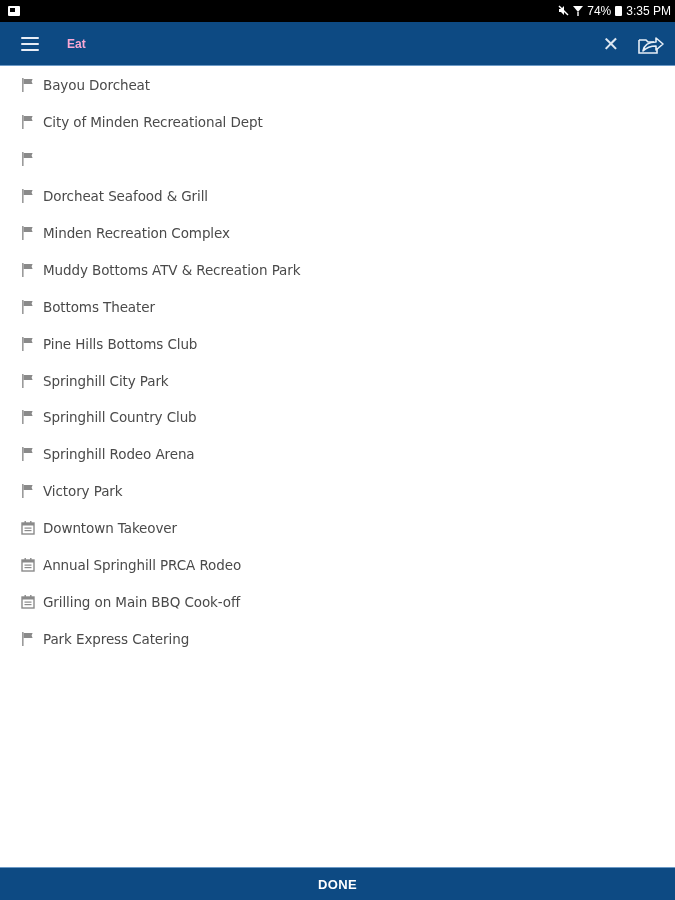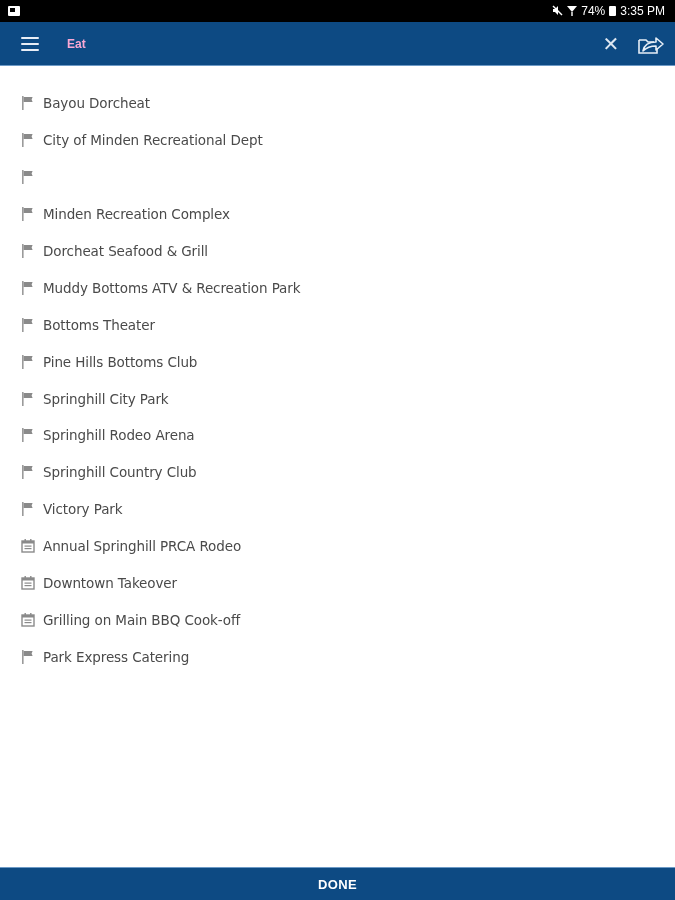--- a/index.html
+++ b/index.html
@@ -3,21 +3,21 @@
   <meta charset="utf-8">
   <style>
     * { box-sizing: border-box; margin: 0; padding: 0; }
     html, body { width: 675px; height: 900px; overflow: hidden; background: #ffffff; }
     body { font-family: "DejaVu Sans", "Liberation Sans", sans-serif; position: relative; }
 
     .status-bar {
       position: absolute; top: 0; left: 0; width: 675px; height: 22px;
       background: #000000; color: #ffffff;
       display: flex; align-items: center; justify-content: space-between;
-      padding: 0 10px 0 8px;
+      padding: 0 4px 0 8px;
       font-family: "Liberation Sans", sans-serif; font-size: 12px;
     }
     .status-left { display: flex; align-items: center; }
     .notif-icon {
       width: 12px; height: 10px; background: #fff; border-radius: 1px; position: relative;
     }
     .notif-icon::after {
       content: ""; position: absolute; left: 2px; top: 2px; width: 5px; height: 4px; background: #000;
     }
     .status-right { display: flex; align-items: center; gap: 4px; }
@@ -47,21 +47,21 @@
       width: 40px; height: 44px; display: flex; align-items: center; justify-content: center;
       color: #dfe8f2; font-size: 20px; cursor: pointer; font-family: "DejaVu Sans", sans-serif;
     }
     .share-btn {
       width: 40px; height: 44px; display: flex; align-items: center; justify-content: center; cursor: pointer;
       margin-right: 4px;
     }
 
     .results-list {
       position: absolute; top: 67px; left: 0; width: 565px; height: 800px; list-style: none;
-      padding-top: 18px;
+      padding-top: 0;
     }
     .result-item {
       height: 36.9px; display: flex; align-items: center; padding-left: 20px; cursor: pointer;
     }
     .result-item .icon { width: 16px; height: 16px; display: flex; align-items: center; justify-content: center; margin-right: 7px; }
     .result-item .label {
       font-family: "DejaVu Sans", sans-serif; font-size: 13.5px; color: #4a4a4a; letter-spacing: -0.1px;
     }
 
     .done-bar {
@@ -147,38 +147,38 @@
         </svg>
       </span>
     </li>
   <li class="result-item">
       <span class="icon">
         <svg width="12" height="14" viewBox="0 0 12 14">
           <rect x="0" y="0" width="1.6" height="14" fill="#9a9a9a"></rect>
           <path d="M1.6 1h9l-1 2.5 1 2.5h-9z" fill="#8a8a8a"></path>
         </svg>
       </span>
+      <span class="label">Dorcheat Seafood &amp; Grill</span>
+    </li>
+  <li class="result-item">
+      <span class="icon">
+        <svg width="12" height="14" viewBox="0 0 12 14">
+          <rect x="0" y="0" width="1.6" height="14" fill="#9a9a9a"></rect>
+          <path d="M1.6 1h9l-1 2.5 1 2.5h-9z" fill="#8a8a8a"></path>
+        </svg>
+      </span>
       <span class="label">Minden Recreation Complex</span>
     </li>
   <li class="result-item">
       <span class="icon">
         <svg width="12" height="14" viewBox="0 0 12 14">
           <rect x="0" y="0" width="1.6" height="14" fill="#9a9a9a"></rect>
           <path d="M1.6 1h9l-1 2.5 1 2.5h-9z" fill="#8a8a8a"></path>
         </svg>
       </span>
-      <span class="label">Dorcheat Seafood &amp; Grill</span>
-    </li>
-  <li class="result-item">
-      <span class="icon">
-        <svg width="12" height="14" viewBox="0 0 12 14">
-          <rect x="0" y="0" width="1.6" height="14" fill="#9a9a9a"></rect>
-          <path d="M1.6 1h9l-1 2.5 1 2.5h-9z" fill="#8a8a8a"></path>
-        </svg>
-      </span>
       <span class="label">Muddy Bottoms ATV &amp; Recreation Park</span>
     </li>
   <li class="result-item">
       <span class="icon">
         <svg width="12" height="14" viewBox="0 0 12 14">
           <rect x="0" y="0" width="1.6" height="14" fill="#9a9a9a"></rect>
           <path d="M1.6 1h9l-1 2.5 1 2.5h-9z" fill="#8a8a8a"></path>
         </svg>
       </span>
       <span class="label">Bottoms Theater</span>
@@ -201,30 +201,30 @@
       </span>
       <span class="label">Springhill City Park</span>
     </li>
   <li class="result-item">
       <span class="icon">
         <svg width="12" height="14" viewBox="0 0 12 14">
           <rect x="0" y="0" width="1.6" height="14" fill="#9a9a9a"></rect>
           <path d="M1.6 1h9l-1 2.5 1 2.5h-9z" fill="#8a8a8a"></path>
         </svg>
       </span>
+      <span class="label">Springhill Country Club</span>
+    </li>
+  <li class="result-item">
+      <span class="icon">
+        <svg width="12" height="14" viewBox="0 0 12 14">
+          <rect x="0" y="0" width="1.6" height="14" fill="#9a9a9a"></rect>
+          <path d="M1.6 1h9l-1 2.5 1 2.5h-9z" fill="#8a8a8a"></path>
+        </svg>
+      </span>
       <span class="label">Springhill Rodeo Arena</span>
-    </li>
-  <li class="result-item">
-      <span class="icon">
-        <svg width="12" height="14" viewBox="0 0 12 14">
-          <rect x="0" y="0" width="1.6" height="14" fill="#9a9a9a"></rect>
-          <path d="M1.6 1h9l-1 2.5 1 2.5h-9z" fill="#8a8a8a"></path>
-        </svg>
-      </span>
-      <span class="label">Springhill Country Club</span>
     </li>
   <li class="result-item">
       <span class="icon">
         <svg width="12" height="14" viewBox="0 0 12 14">
           <rect x="0" y="0" width="1.6" height="14" fill="#9a9a9a"></rect>
           <path d="M1.6 1h9l-1 2.5 1 2.5h-9z" fill="#8a8a8a"></path>
         </svg>
       </span>
       <span class="label">Victory Park</span>
     </li>
@@ -232,34 +232,34 @@
       <span class="icon">
         <svg width="14" height="14" viewBox="0 0 14 14">
           <rect x="1" y="2" width="12" height="11" fill="none" stroke="#8a8a8a" stroke-width="1.4"></rect>
           <rect x="1" y="2" width="12" height="2.5" fill="#8a8a8a"></rect>
           <rect x="3.5" y="0" width="1.4" height="3" fill="#8a8a8a"></rect>
           <rect x="9.1" y="0" width="1.4" height="3" fill="#8a8a8a"></rect>
           <rect x="3.5" y="6.5" width="7" height="1.2" fill="#8a8a8a"></rect>
           <rect x="3.5" y="9" width="7" height="1.2" fill="#8a8a8a"></rect>
         </svg>
       </span>
-      <span class="label">Annual Springhill PRCA Rodeo</span>
+      <span class="label">Downtown Takeover</span>
     </li>
   <li class="result-item">
       <span class="icon">
         <svg width="14" height="14" viewBox="0 0 14 14">
           <rect x="1" y="2" width="12" height="11" fill="none" stroke="#8a8a8a" stroke-width="1.4"></rect>
           <rect x="1" y="2" width="12" height="2.5" fill="#8a8a8a"></rect>
           <rect x="3.5" y="0" width="1.4" height="3" fill="#8a8a8a"></rect>
           <rect x="9.1" y="0" width="1.4" height="3" fill="#8a8a8a"></rect>
           <rect x="3.5" y="6.5" width="7" height="1.2" fill="#8a8a8a"></rect>
           <rect x="3.5" y="9" width="7" height="1.2" fill="#8a8a8a"></rect>
         </svg>
       </span>
-      <span class="label">Downtown Takeover</span>
+      <span class="label">Annual Springhill PRCA Rodeo</span>
     </li>
   <li class="result-item">
       <span class="icon">
         <svg width="14" height="14" viewBox="0 0 14 14">
           <rect x="1" y="2" width="12" height="11" fill="none" stroke="#8a8a8a" stroke-width="1.4"></rect>
           <rect x="1" y="2" width="12" height="2.5" fill="#8a8a8a"></rect>
           <rect x="3.5" y="0" width="1.4" height="3" fill="#8a8a8a"></rect>
           <rect x="9.1" y="0" width="1.4" height="3" fill="#8a8a8a"></rect>
           <rect x="3.5" y="6.5" width="7" height="1.2" fill="#8a8a8a"></rect>
           <rect x="3.5" y="9" width="7" height="1.2" fill="#8a8a8a"></rect>

